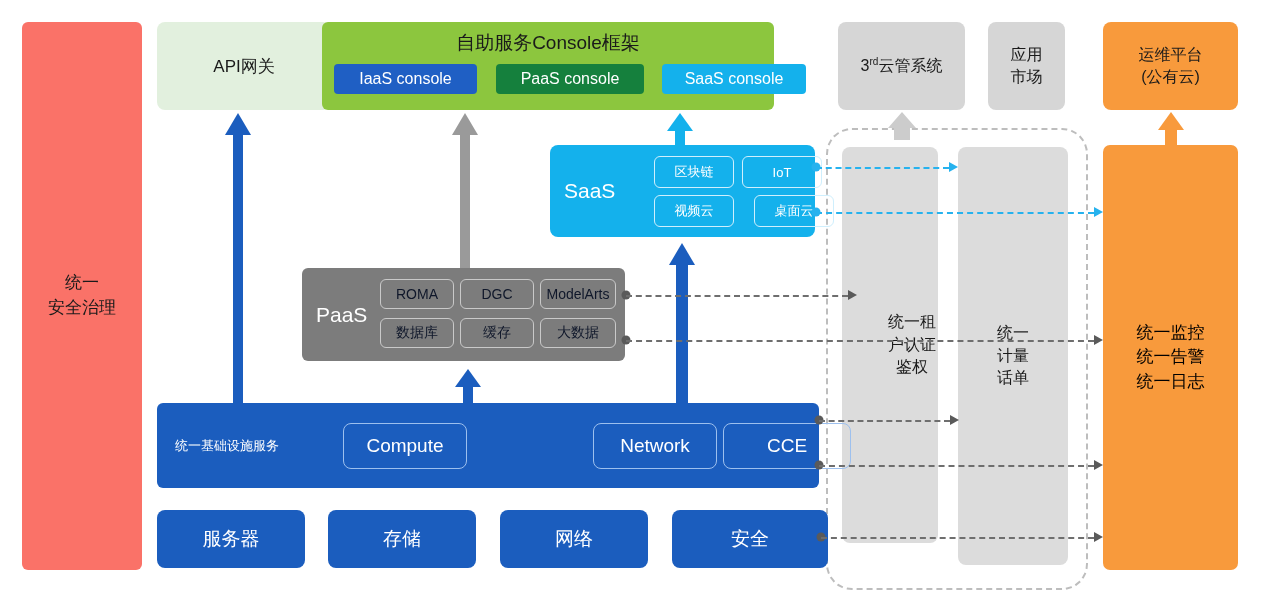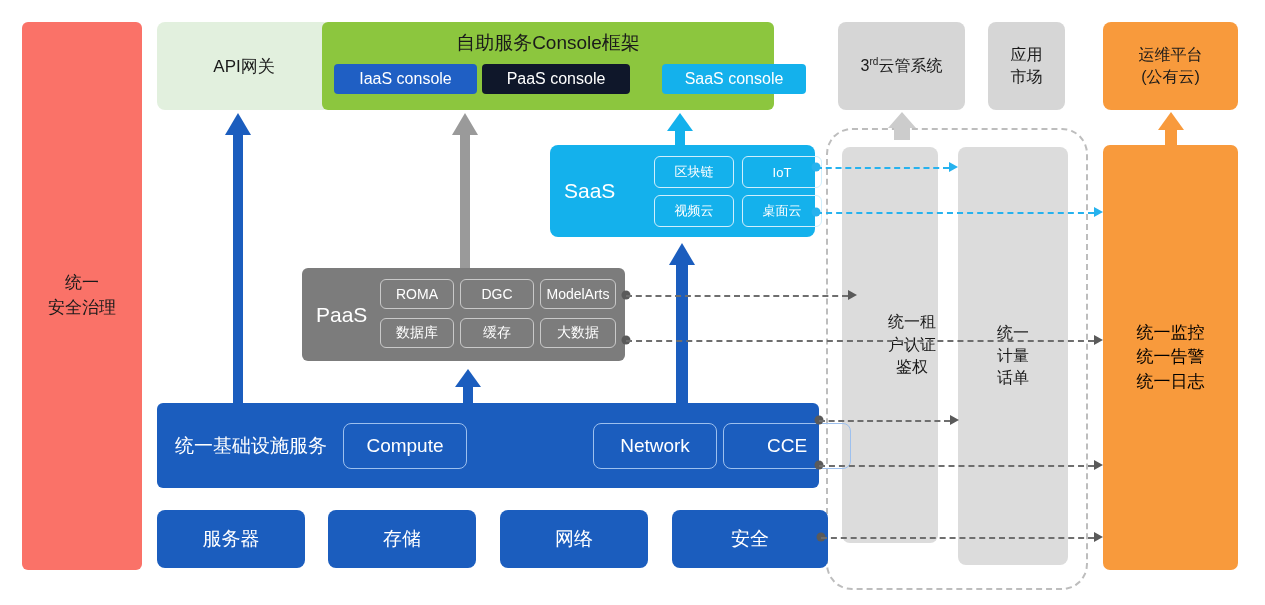--- a/index.html
+++ b/index.html
@@ -16,53 +16,53 @@
              color:#1a1a1a;font-size:16px;line-height:1.4;}
 
   .api-gw{left:157px;top:22px;width:174px;height:88px;background:#E2F0DE;border-radius:8px;
           color:#1a1a1a;font-size:17px;}
 
   .console-frame{left:322px;top:22px;width:452px;height:88px;background:#8CC63E;border-radius:6px;}
   .console-title{position:absolute;left:0;right:0;top:8px;text-align:center;color:#1a1a1a;font-size:19px;}
   .console-chip{position:absolute;top:42px;height:30px;border-radius:4px;display:flex;align-items:center;
                 justify-content:center;color:#fff;font-size:16px;}
   .chip-iaas{left:12px;width:143px;background:#1F5FC4;}
-  .chip-paas{left:160px;width:148px;background:#0f172a;}
+  .chip-paas{left:174px;width:148px;background:#15803d;}
   .chip-saas{left:340px;width:144px;background:#14B1EC;}
 
   .grey-top{background:#D6D6D6;border-radius:8px;color:#1a1a1a;font-size:16px;line-height:1.35;}
   .cloud3rd{left:838px;top:22px;width:127px;height:88px;}
   .appmarket{left:988px;top:22px;width:77px;height:88px;}
   .sup{font-size:10px;vertical-align:super;}
 
   
   .saas-box{left:550px;top:145px;width:265px;height:92px;background:#14B1EC;border-radius:8px;}
   .saas-label{position:absolute;left:14px;top:50%;transform:translateY(-50%);color:#fff;font-size:21px;}
   .saas-chip{position:absolute;height:30px;border-radius:6px;border:1.5px solid #CFEFFD;color:#fff;
              font-size:13px;display:flex;align-items:center;justify-content:center;}
   .sc1{left:104px;top:11px;width:78px;}
   .sc2{left:192px;top:11px;width:78px;}
   .sc3{left:104px;top:50px;width:78px;}
-  .sc4{left:192px;top:50px;width:78px;}
+  .sc4{left:204px;top:50px;width:78px;}
 
   
   .paas-box{left:302px;top:268px;width:323px;height:93px;background:#7C7C7C;border-radius:6px;}
   .paas-label{position:absolute;left:14px;top:50%;transform:translateY(-50%);color:#fff;font-size:21px;}
-  .paas-chip{position:absolute;height:28px;border-radius:6px;border:1.5px solid #C9C9C9;color:#ffffff;
+  .paas-chip{position:absolute;height:28px;border-radius:6px;border:1.5px solid #C9C9C9;color:#0f172a;
              font-size:14px;display:flex;align-items:center;justify-content:center;}
   .pc1{left:78px;top:11px;width:72px;}
   .pc2{left:158px;top:11px;width:72px;}
   .pc3{left:238px;top:11px;width:74px;}
   .pc4{left:78px;top:50px;width:72px;}
   .pc5{left:158px;top:50px;width:72px;}
   .pc6{left:238px;top:50px;width:74px;}
 
   
   .infra-box{left:157px;top:403px;width:662px;height:85px;background:#1B5DBE;border-radius:6px;}
-  .infra-label{position:absolute;left:18px;top:50%;transform:translateY(-50%);color:#fff;font-size:19px;}
+  .infra-label{position:absolute;left:18px;top:50%;transform:translateY(-50%);color:#fff;font-size:13px;}
   .infra-chip{position:absolute;top:20px;height:44px;border-radius:8px;border:1.6px solid #9DC0EE;color:#fff;
               font-size:19px;display:flex;align-items:center;justify-content:center;}
   .ic1{left:186px;width:122px;}
   .ic2{left:316px;width:112px;}
   .ic3{left:436px;width:122px;}
   .ic4{left:566px;width:126px;}
 
   
   .hw{top:510px;height:58px;background:#1B5DBE;border-radius:8px;color:#fff;font-size:19px;}
   .hw1{left:157px;width:148px;}

